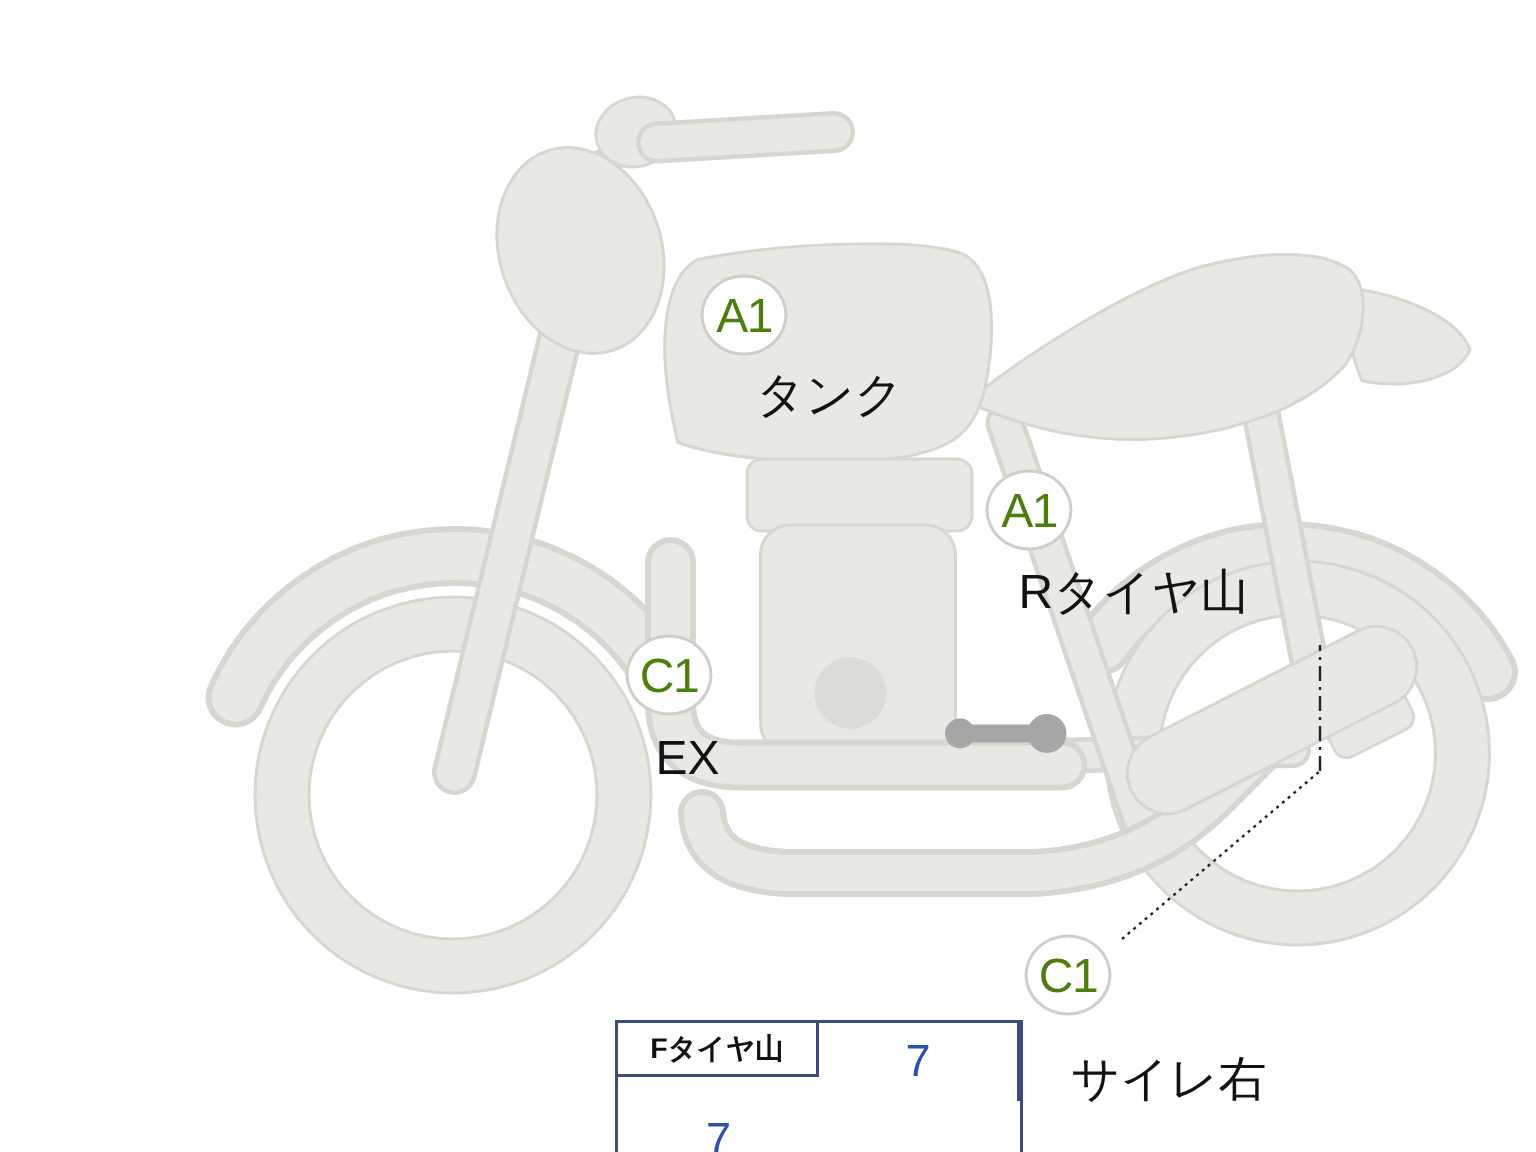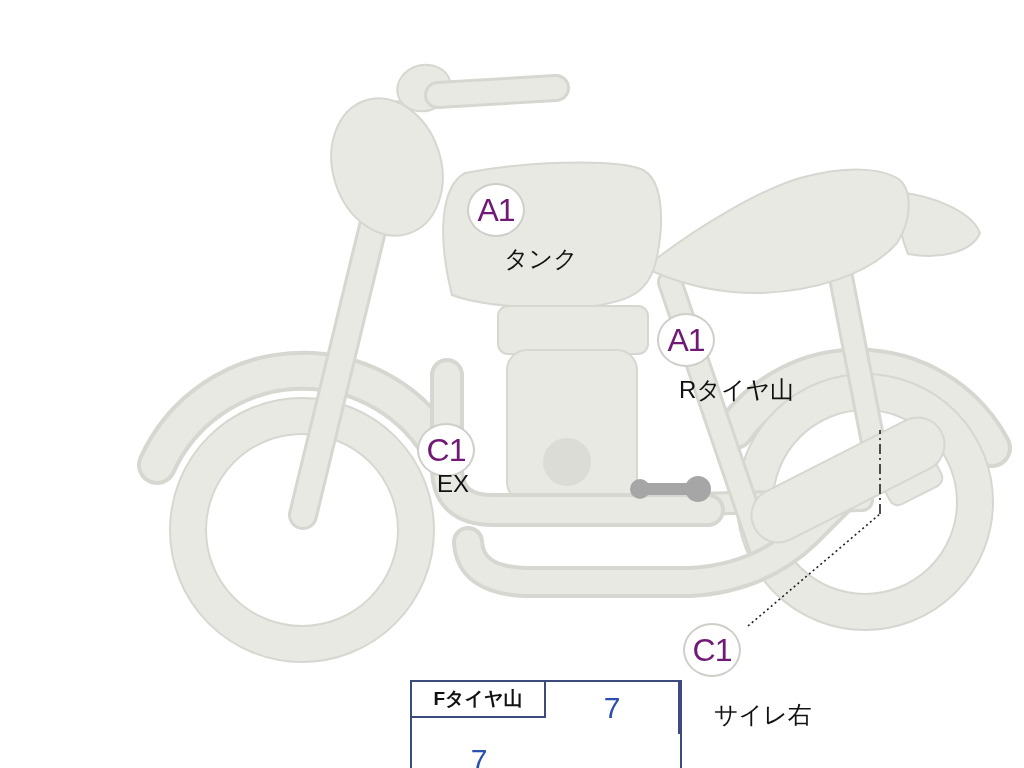--- a/index.html
+++ b/index.html
@@ -8,32 +8,32 @@
     font-family:"Liberation Sans","DejaVu Sans",sans-serif;
   }
   .stage{position:relative;width:1024px;height:768px;background:#ffffff}
   .stage > svg{position:absolute;left:0;top:0}
 
   
   .badge{
     position:absolute;width:58px;height:54px;border-radius:50%;
     background:#ffffff;border:2px solid #cfcfca;box-sizing:border-box;
     display:flex;align-items:center;justify-content:center;
-    font-size:32px;letter-spacing:-1px;color:#701a75;line-height:1;
+    font-size:32px;letter-spacing:-1px;color:#4d7c0f;line-height:1;
   }
   .badge-1{left:467px;top:183px}
   .badge-2{left:657px;top:313px}
   .badge-3{left:417px;top:423px}
   .badge-4{left:683px;top:623px}
 
   
-  .note{position:absolute;font-size:24px;color:#121212;line-height:1.1;white-space:nowrap}
+  .note{position:absolute;font-size:32px;color:#121212;line-height:1.1;white-space:nowrap}
   .note-1{left:504px;top:246px}
   .note-2{left:679px;top:377px}
-  .note-3{left:437px;top:471px}
+  .note-3{left:437px;top:488px}
   .note-4{left:714px;top:702px}
 
   
   .tire-table{
     position:absolute;left:410px;top:652px;
     display:grid;grid-template-columns:134px 134px;
     border:2px solid #3c4a7d;background:#ffffff;margin-top:28px;
   }
   .cell{display:flex;align-items:center;justify-content:center;box-sizing:border-box}
   .th{height:36px;font-size:19px;font-weight:600;color:#111111;border-bottom:2px solid #3c4a7d}

